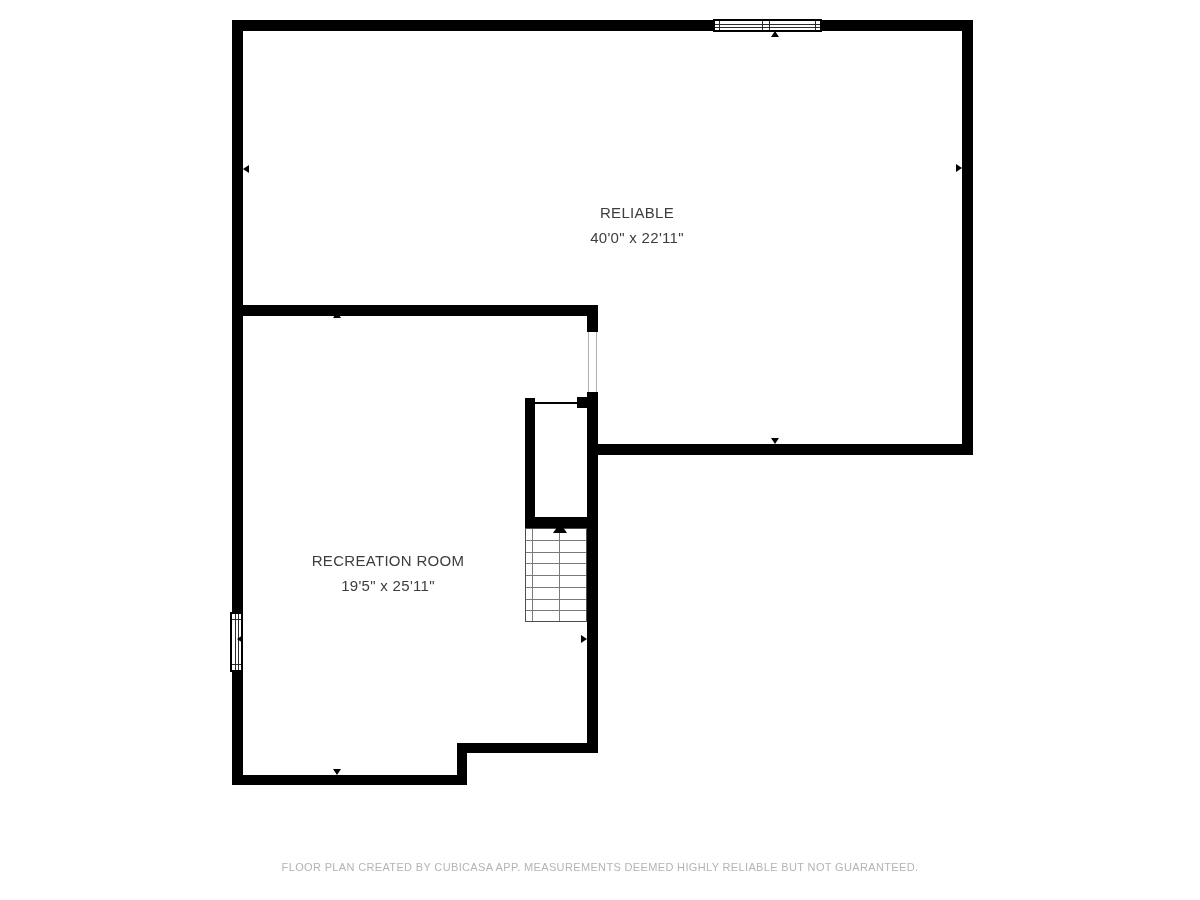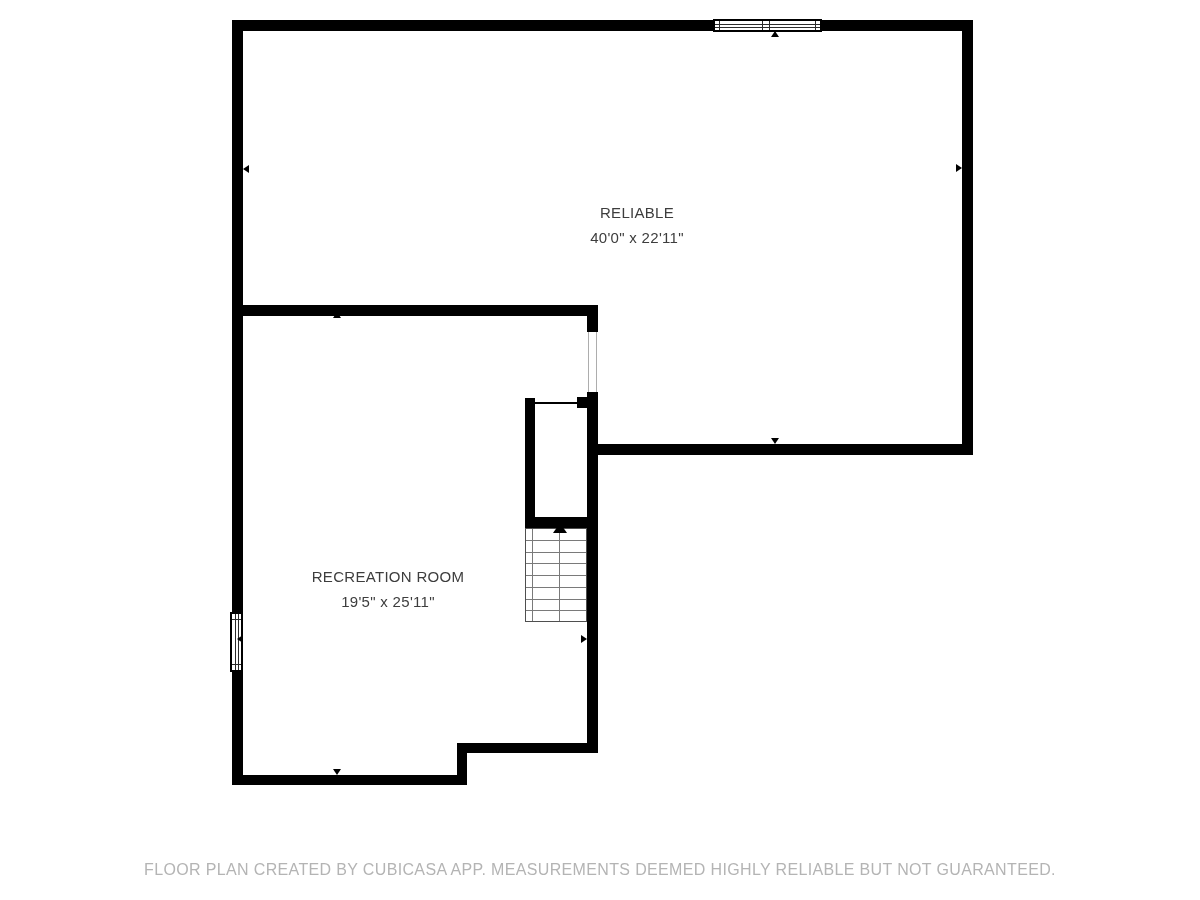--- a/index.html
+++ b/index.html
@@ -100,21 +100,21 @@
     line-height: 25px;
     letter-spacing: 0.3px;
     white-space: nowrap;
   }
   .footer-note {
     position: absolute;
     left: 0; top: 861px;
     width: 100%;
     text-align: center;
     color: #b4b4b4;
-    font-size: 16px;
+    font-size: 11px;
     letter-spacing: 0.35px;
     white-space: nowrap;
   }
 </style>
 </head>
 <body>
 
 <div class="canvas">
 
   <div class="wall" style="left:232px; top:20px;  width:481px; height:11px;"></div>
@@ -166,20 +166,20 @@
   <div class="marker up" style="left:333px; top:312px;"></div>
   <div class="marker right" style="left:581px; top:635px;"></div>
   <div class="marker left" style="left:237px; top:635px;"></div>
   <div class="marker down" style="left:333px; top:769px;"></div>
 
   <div class="room-label" style="left:637px; top:200px;">
     <div>RELIABLE</div>
     <div>40'0" x 22'11"</div>
   </div>
 
-  <div class="room-label" style="left:388px; top:564px;">
+  <div class="room-label" style="left:388px; top:548px;">
     <div>RECREATION ROOM</div>
     <div>19'5" x 25'11"</div>
   </div>
 
   <div class="footer-note">FLOOR PLAN CREATED BY CUBICASA APP. MEASUREMENTS DEEMED HIGHLY RELIABLE BUT NOT GUARANTEED.</div>
 
 </div>
 
 </body></html>

